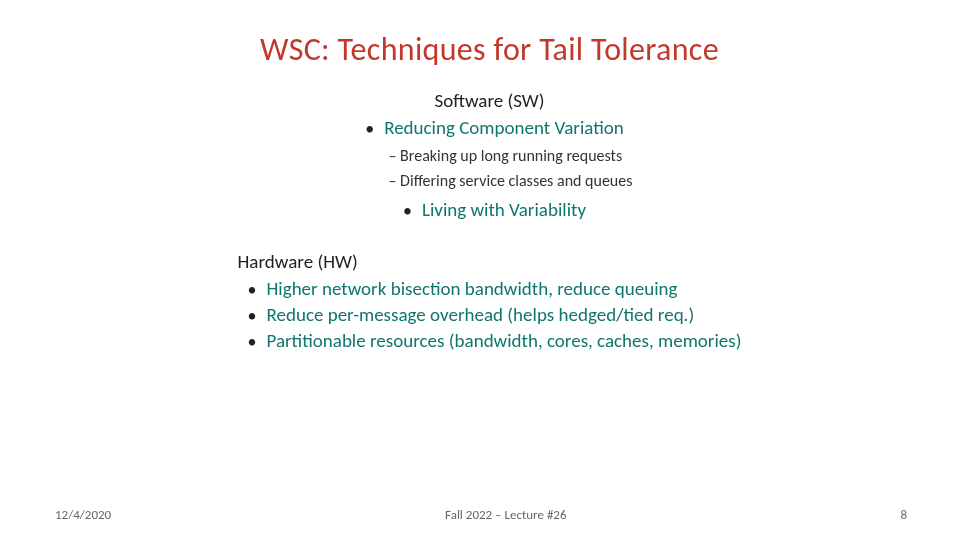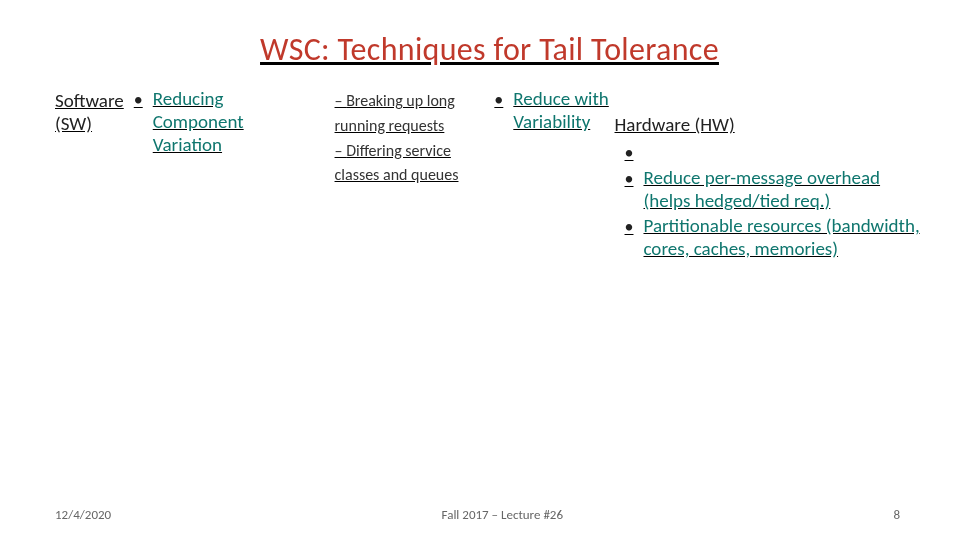--- a/index.html
+++ b/index.html
@@ -17,21 +17,20 @@
       position: relative;
     }
 
     .slide {
       width: 960px;
       height: 540px;
       padding: 30px 36px 30px 55px;
       display: flex;
       flex-direction: column;
       position: relative;
-      text-decoration: underline;
     }
 
     .title {
       text-align: center;
       font-size: 32px;
       font-weight: 400;
       color: #c0392b;
       margin-bottom: 18px;
       letter-spacing: 0.01em;
     }
@@ -82,34 +81,36 @@
       content: "– ";
     }
 
     .italic {
       font-style: italic;
     }
 
     .content-area {
       flex: 1;
       display: flex;
+      flex-direction: column;
+      align-items: center;
     }
 
     .hw-section {
       margin-top: 24px;
     }
 
     .footer {
       display: flex;
       justify-content: space-between;
       align-items: center;
       position: absolute;
       bottom: 18px;
       left: 55px;
-      right: 60px;
+      right: 53px;
       font-size: 13px;
       color: #666;
     }
 
     .superscript {
       font-size: 11px;
       vertical-align: super;
       line-height: 0;
     }
   </style>
@@ -128,42 +129,43 @@
       <span class="bullet-text">Reducing Component Variation</span>
     </div>
 
     <div class="sub-bullets">
       <div class="sub-bullet">Breaking up long running requests</div>
       <div class="sub-bullet">Differing service classes and queues</div>
     </div>
 
     <div class="bullet-item">
       <span class="bullet-dot">•</span>
-      <span class="bullet-text">Reduce with Variability</span>
+      <span class="bullet-text">Living with Variability</span>
     </div>
 
 
     <div class="hw-section">
       <div class="section-header">Hardware (HW)</div>
 
       <div class="bullet-item">
         <span class="bullet-dot">•</span>
+        <span class="bullet-text">Higher network bisection bandwidth, reduce queuing</span>
       </div>
 
       <div class="bullet-item">
         <span class="bullet-dot">•</span>
         <span class="bullet-text">Reduce per-message overhead (helps hedged/tied req.)</span>
       </div>
 
       <div class="bullet-item">
         <span class="bullet-dot">•</span>
         <span class="bullet-text">Partitionable resources (bandwidth, cores, caches, memories)</span>
       </div>
     </div>
 
   </div>
 
   <div class="footer">
     <span>12/4/2020</span>
-    <span>Fall 2017 – Lecture #26</span>
+    <span>Fall 2022 – Lecture #26</span>
     <span>8</span>
   </div>
 </div>
 
 </body></html>

